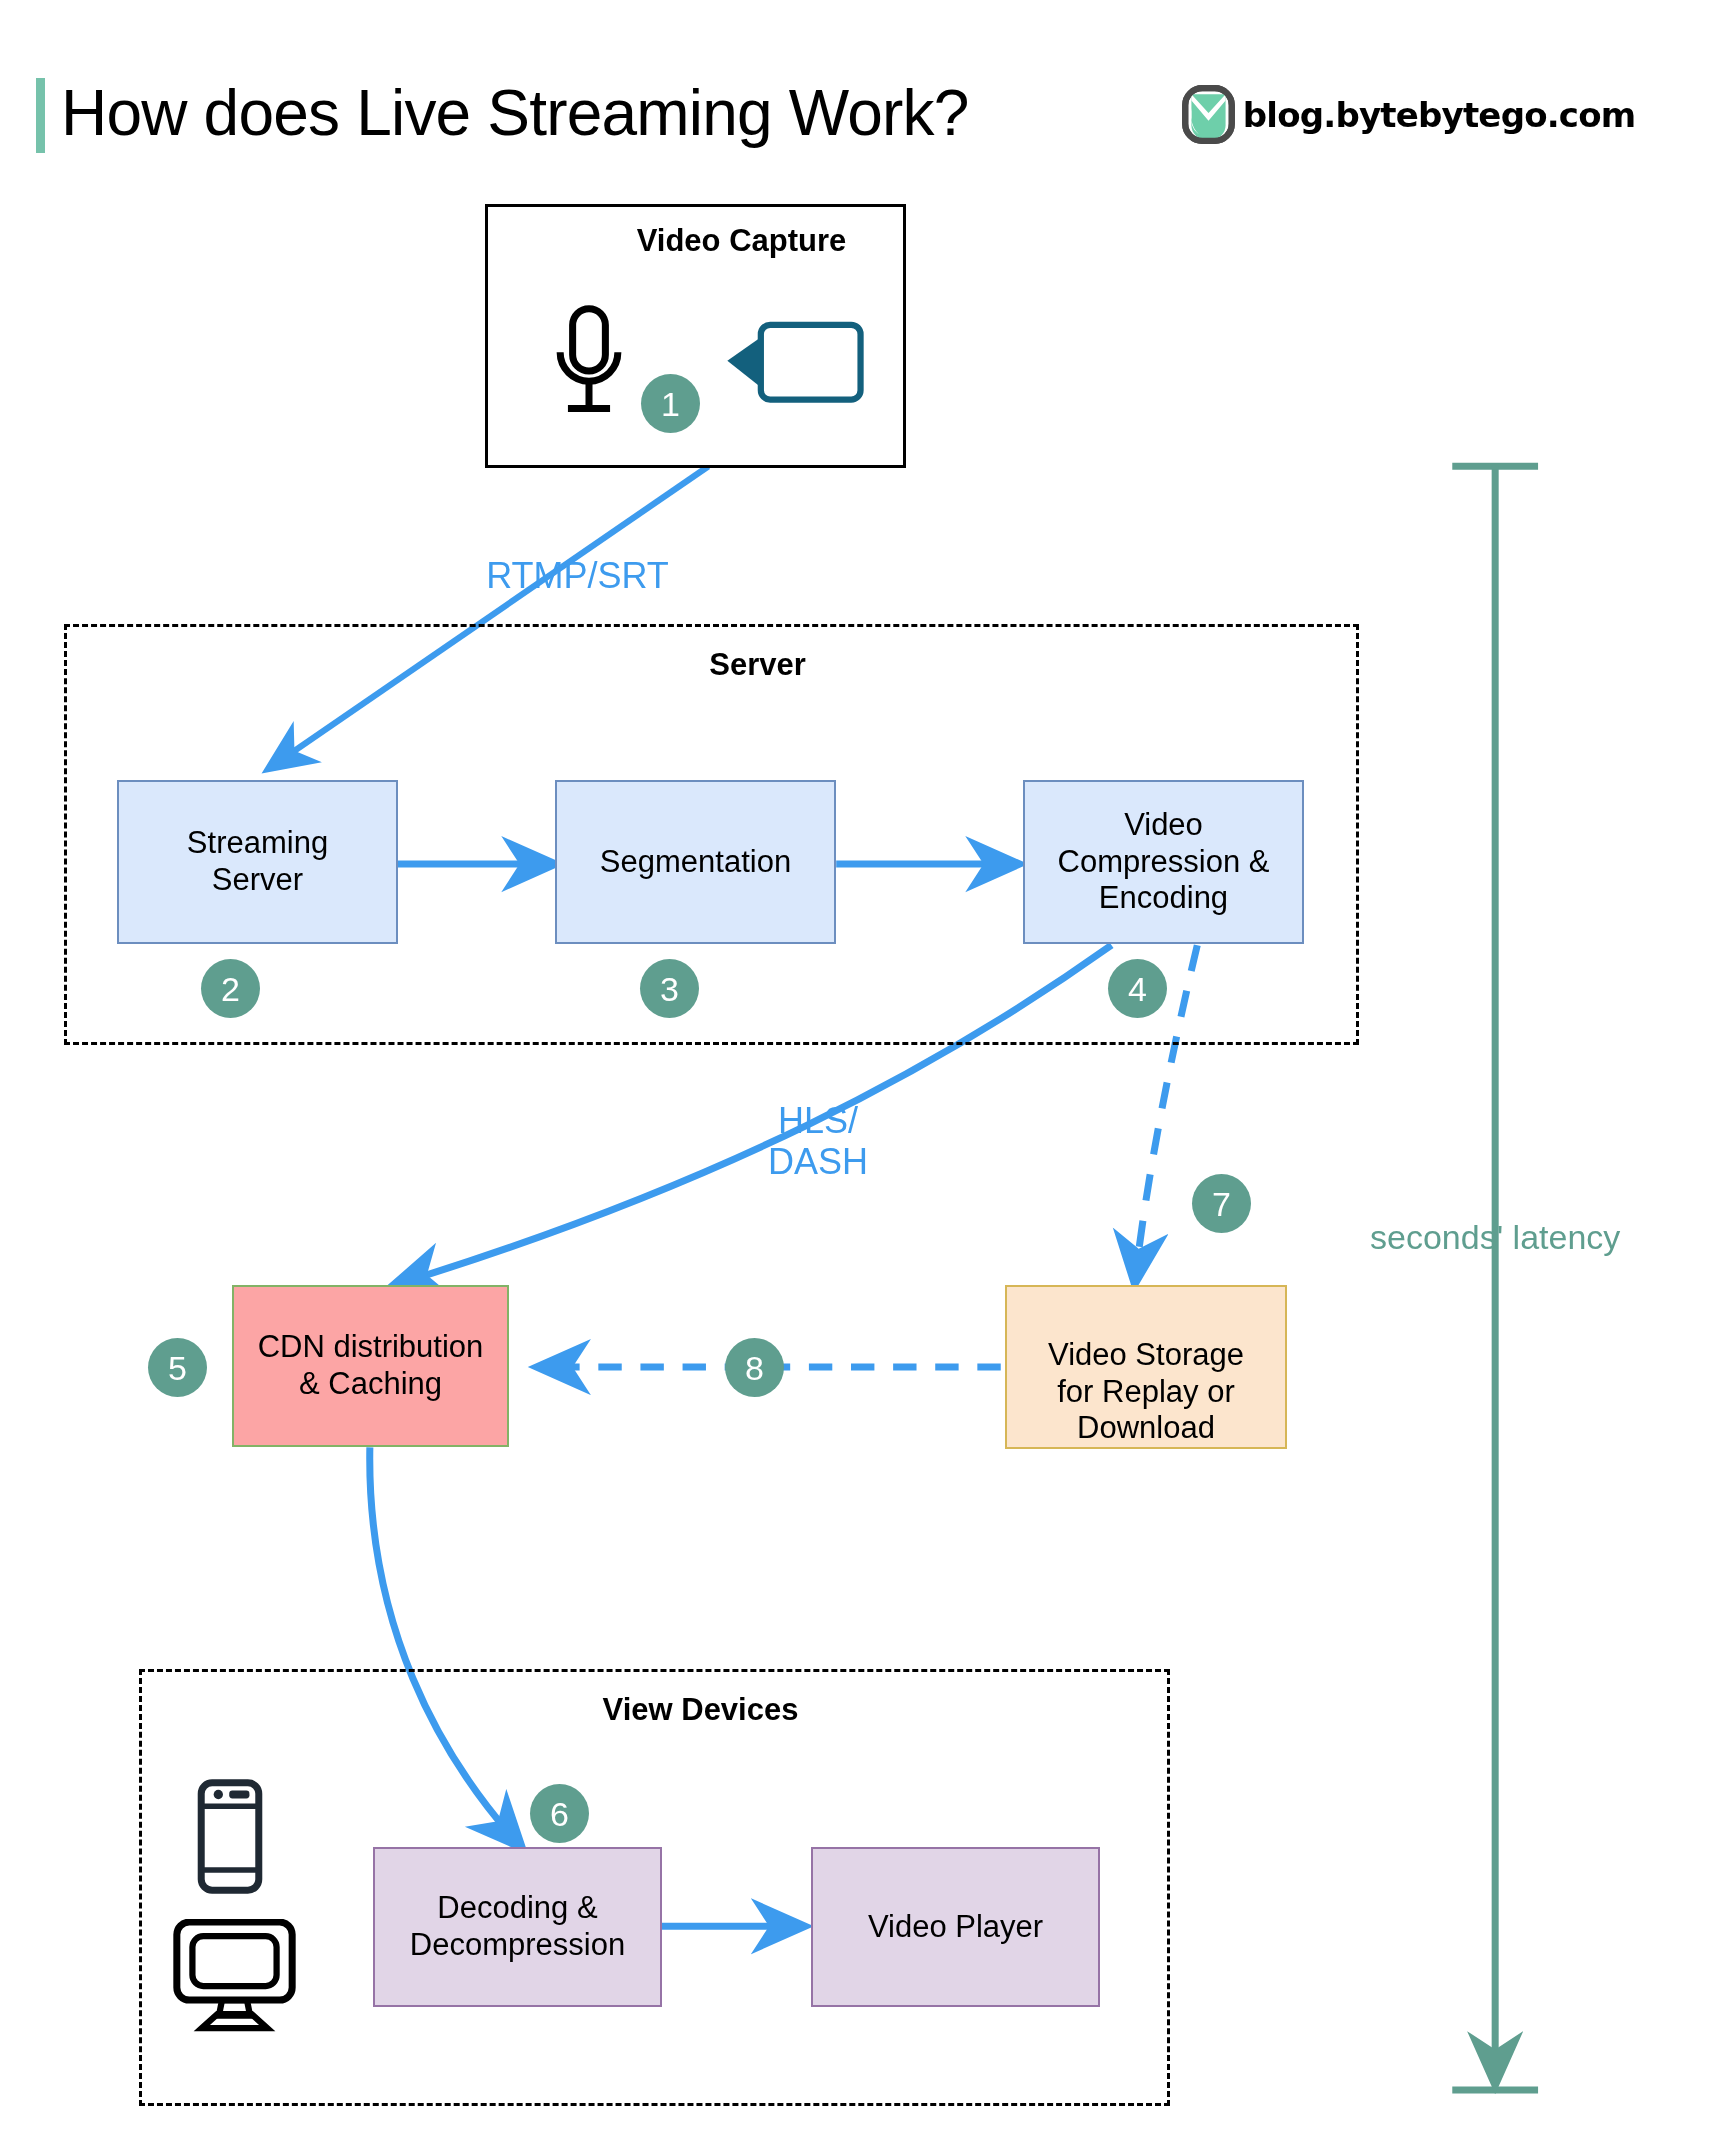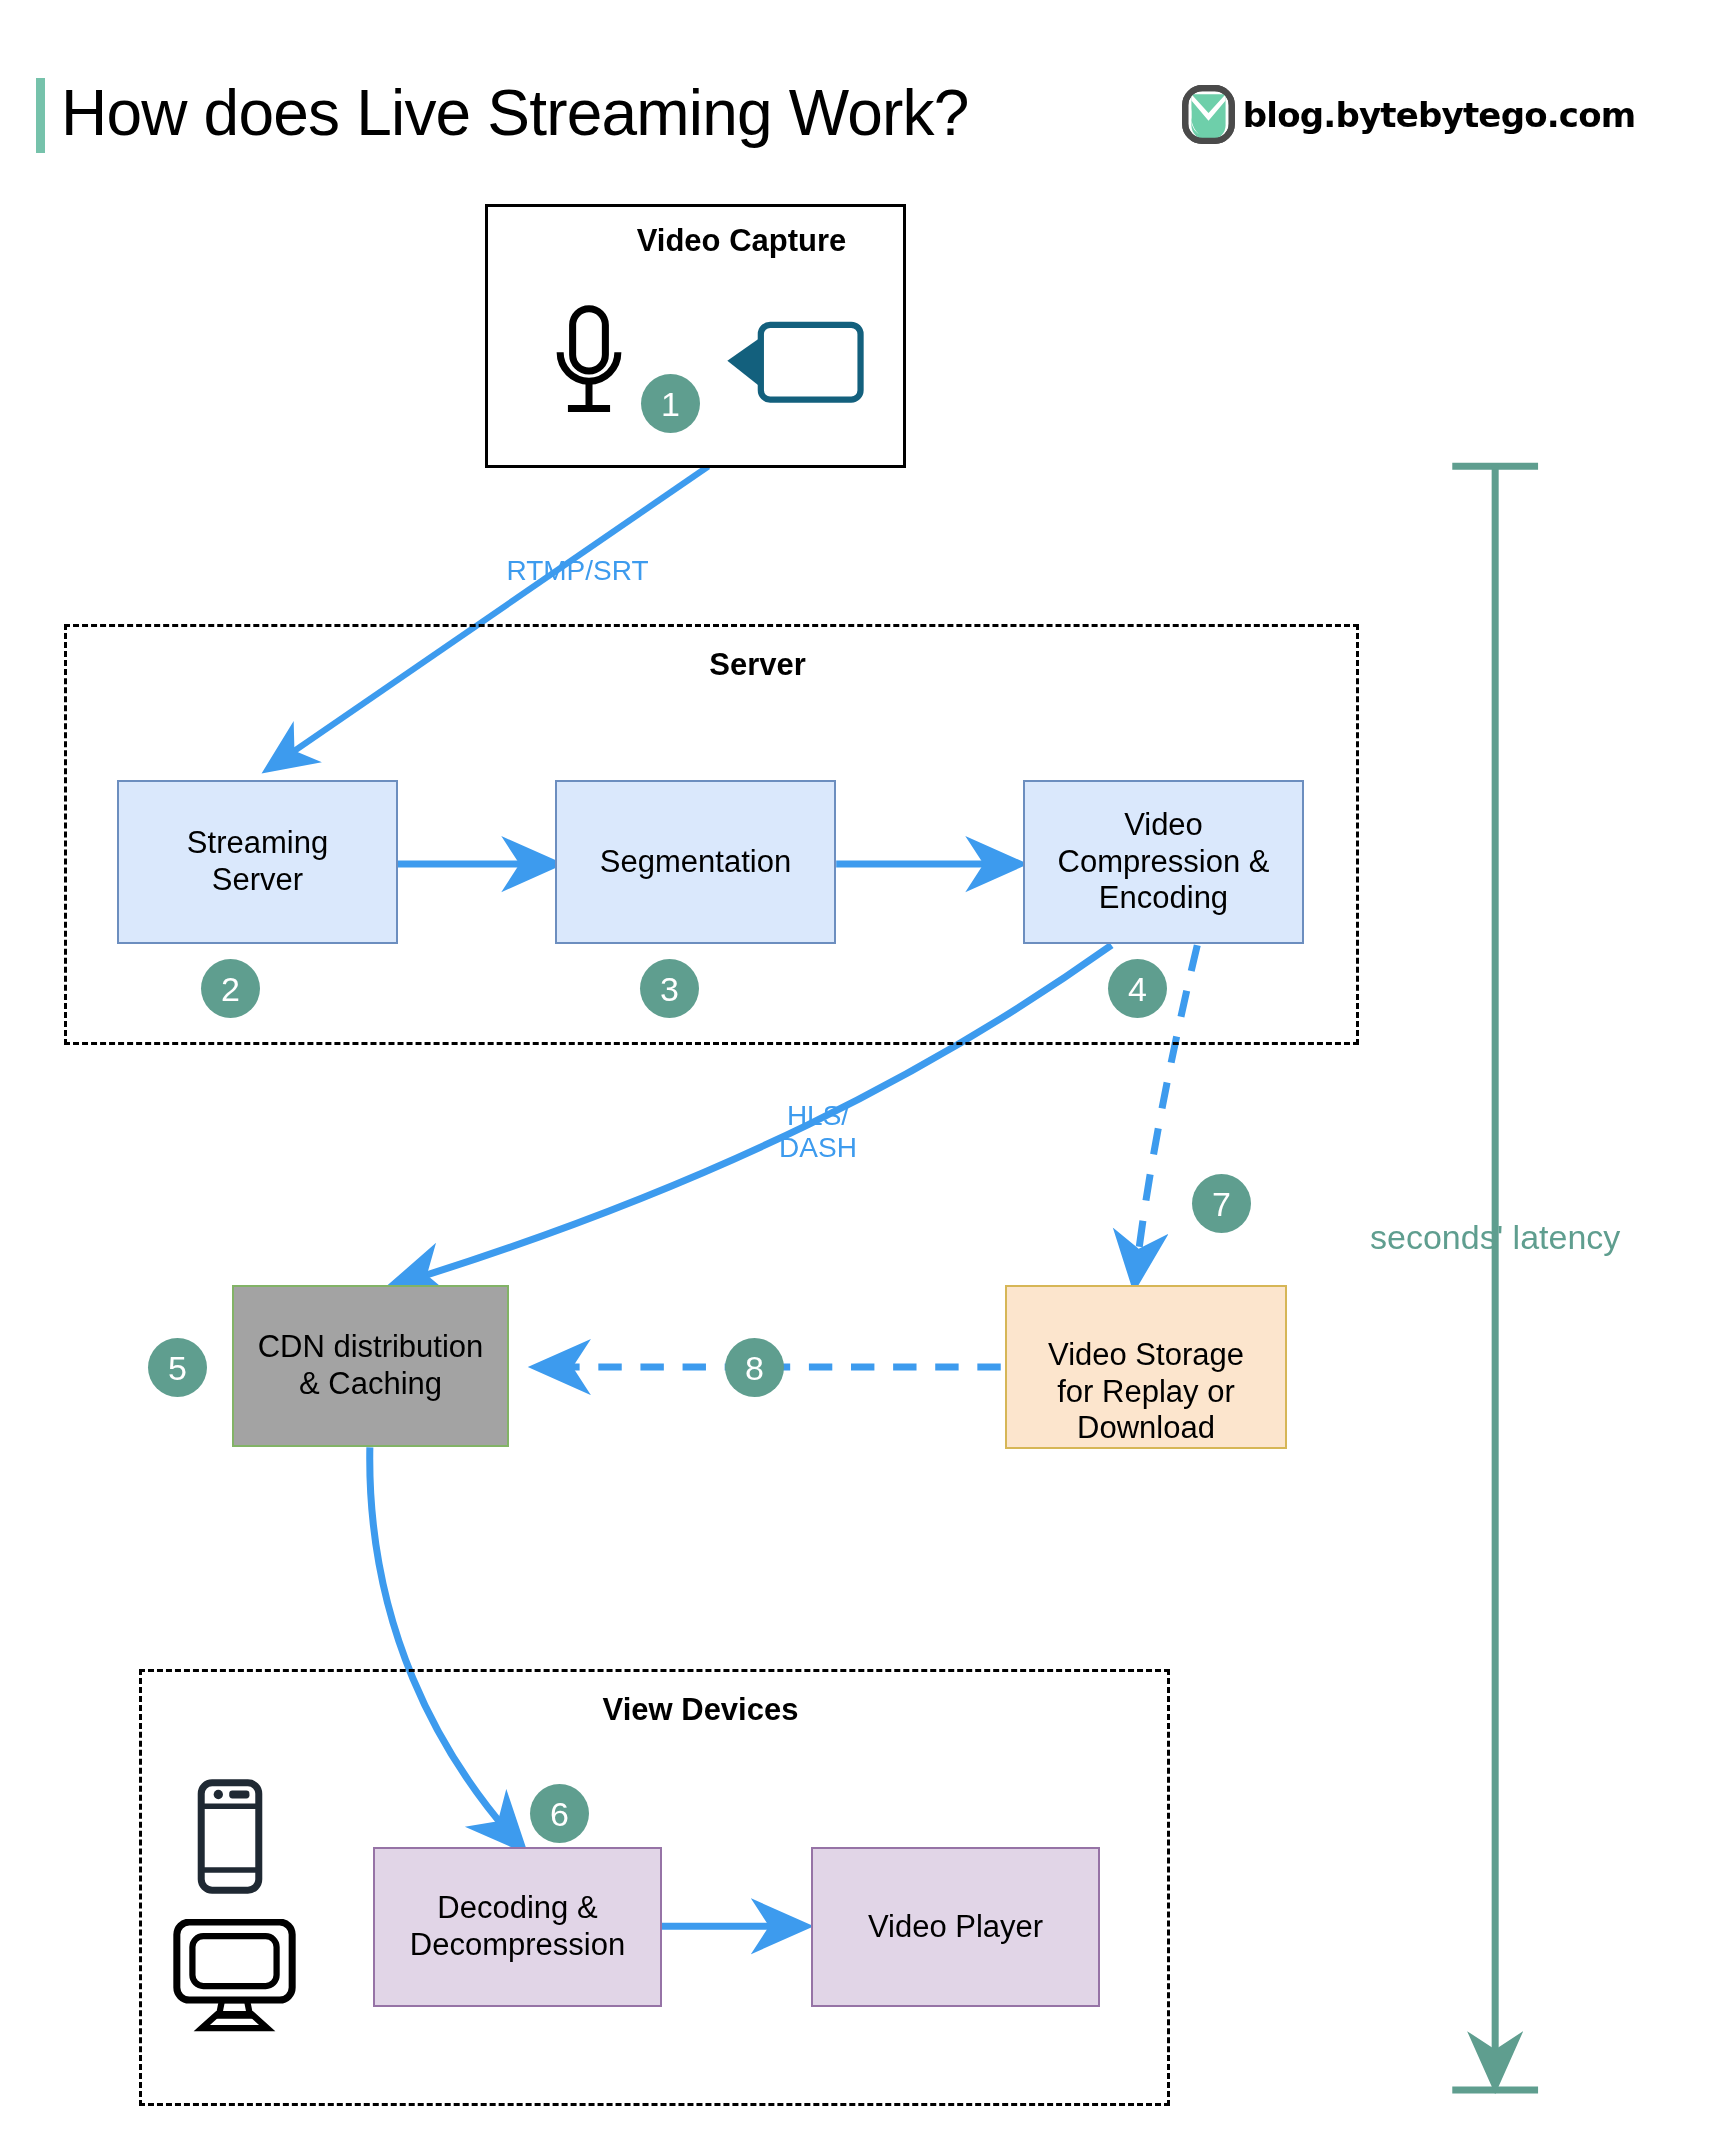--- a/index.html
+++ b/index.html
@@ -12,35 +12,35 @@
   #title-text{position:absolute;left:61px;top:36px;font-size:64px;line-height:86px;
               font-weight:400;letter-spacing:-0.8px;white-space:nowrap;}
   #brand{position:absolute;left:1182px;top:51px;display:flex;align-items:center;gap:7.8px;}
   #brand-logo{width:53px;height:59px;position:relative;}
   #brand-text{font-size:34px;font-weight:700;letter-spacing:-0.8px;font-family:"DejaVu Sans",sans-serif;}
 
   
   .node{position:absolute;box-sizing:border-box;display:flex;align-items:center;
         justify-content:center;text-align:center;font-size:31px;line-height:1.18;}
   .blue{background:#dae8fc;border:2.3px solid #6c8ebf;}
-  .green{background:#a3a3a3;border:2.3px solid #82b366;}
+  .green{background:#fca5a5;border:2.3px solid #82b366;}
   .orange{background:#fce5cd;border:2.3px solid #d6b656;}
   .purple{background:#e1d5e7;border:2.3px solid #9673a6;}
   .plainbox{background:#ffffff;border:3.9px solid #000000;}
   .dashgroup{background:transparent;border:3.1px dashed #000000;}
 
   .grouplabel{position:absolute;font-size:31px;font-weight:700;text-align:center;margin-left:46px;}
 
   
   .badge{position:absolute;width:59px;height:59px;border-radius:50%;
          background:#5f9e8f;color:#ffffff;font-size:34px;display:flex;
          align-items:center;justify-content:center;line-height:1;}
 
   
-  .edgelabel{position:absolute;color:#3d9bee;font-size:28px;line-height:1.15;
+  .edgelabel{position:absolute;color:#3d9bee;font-size:36px;line-height:1.15;
              text-align:center;white-space:pre-line;}
 
   #latency-label{position:absolute;color:#5f9e8f;font-size:34px;white-space:nowrap;}
 
   svg.layer{position:absolute;left:0;top:0;width:1734px;height:2129px;overflow:visible;
             pointer-events:none;}
 </style>
 </head>
 <body>
 

